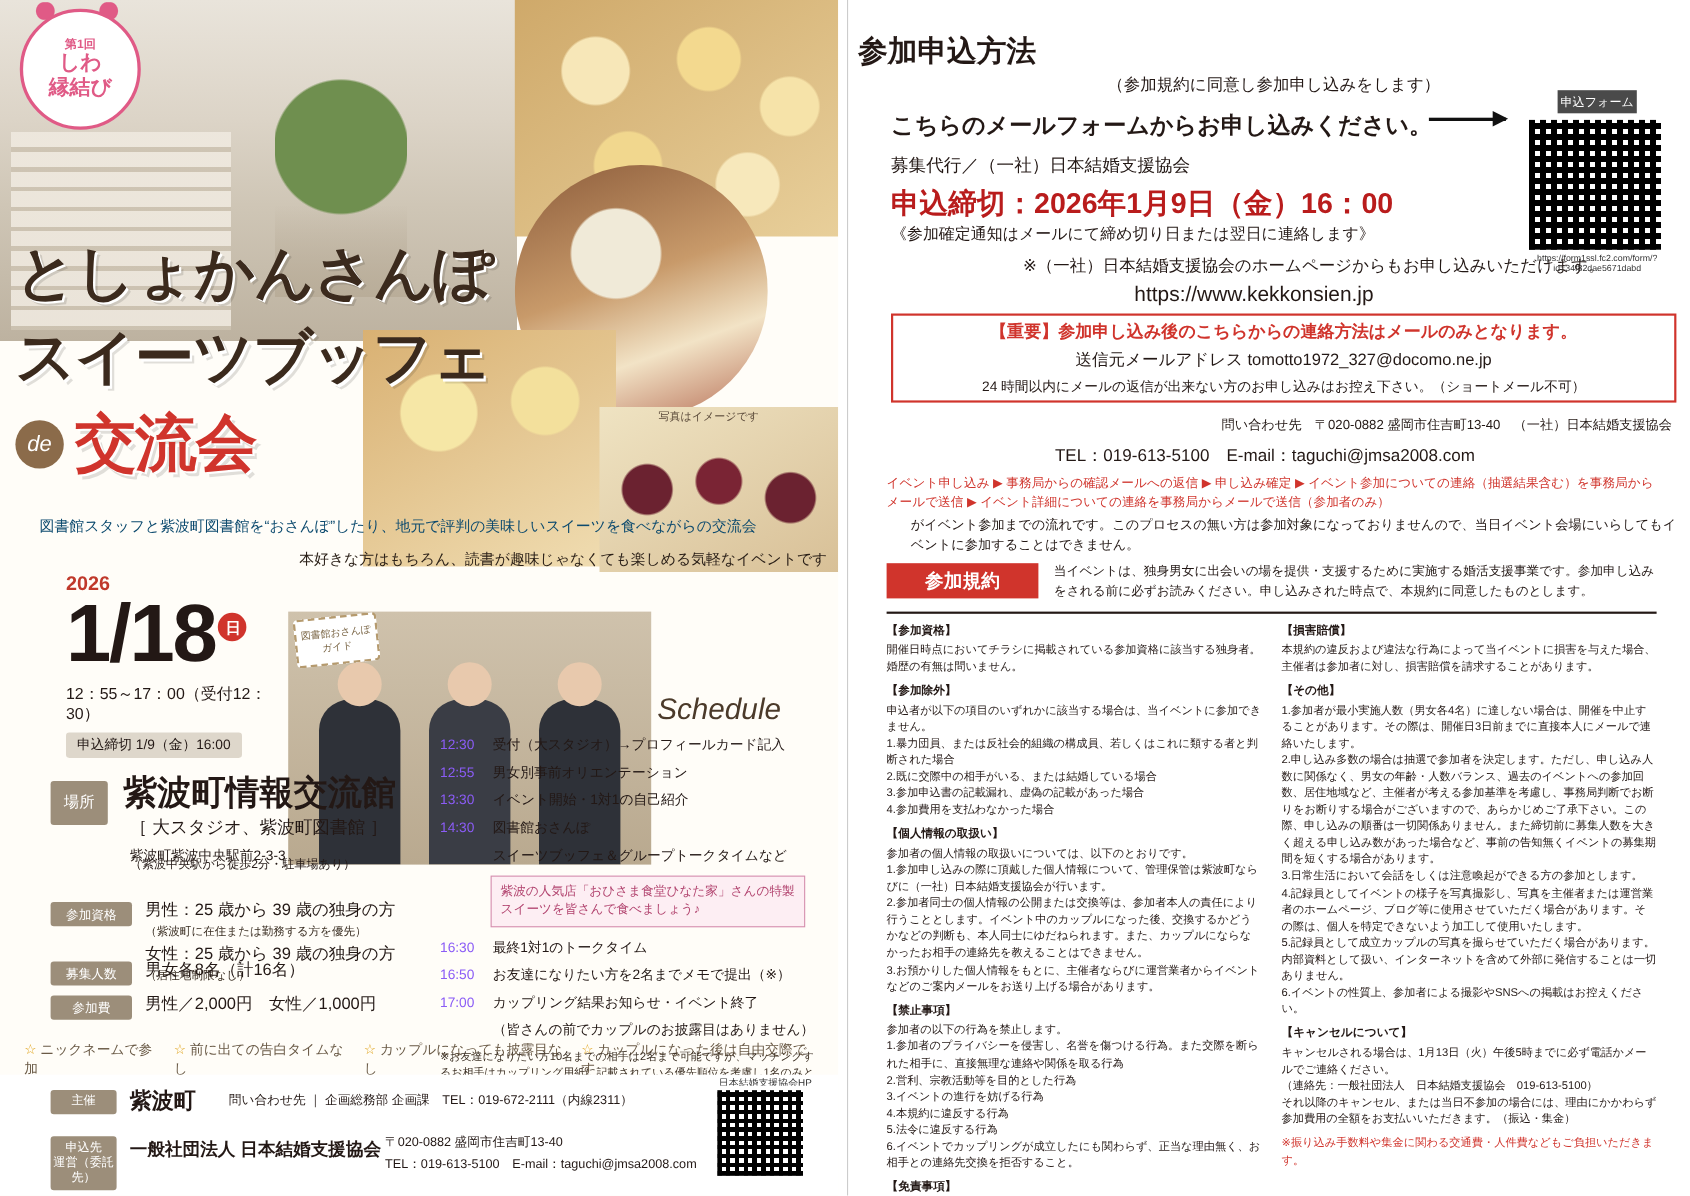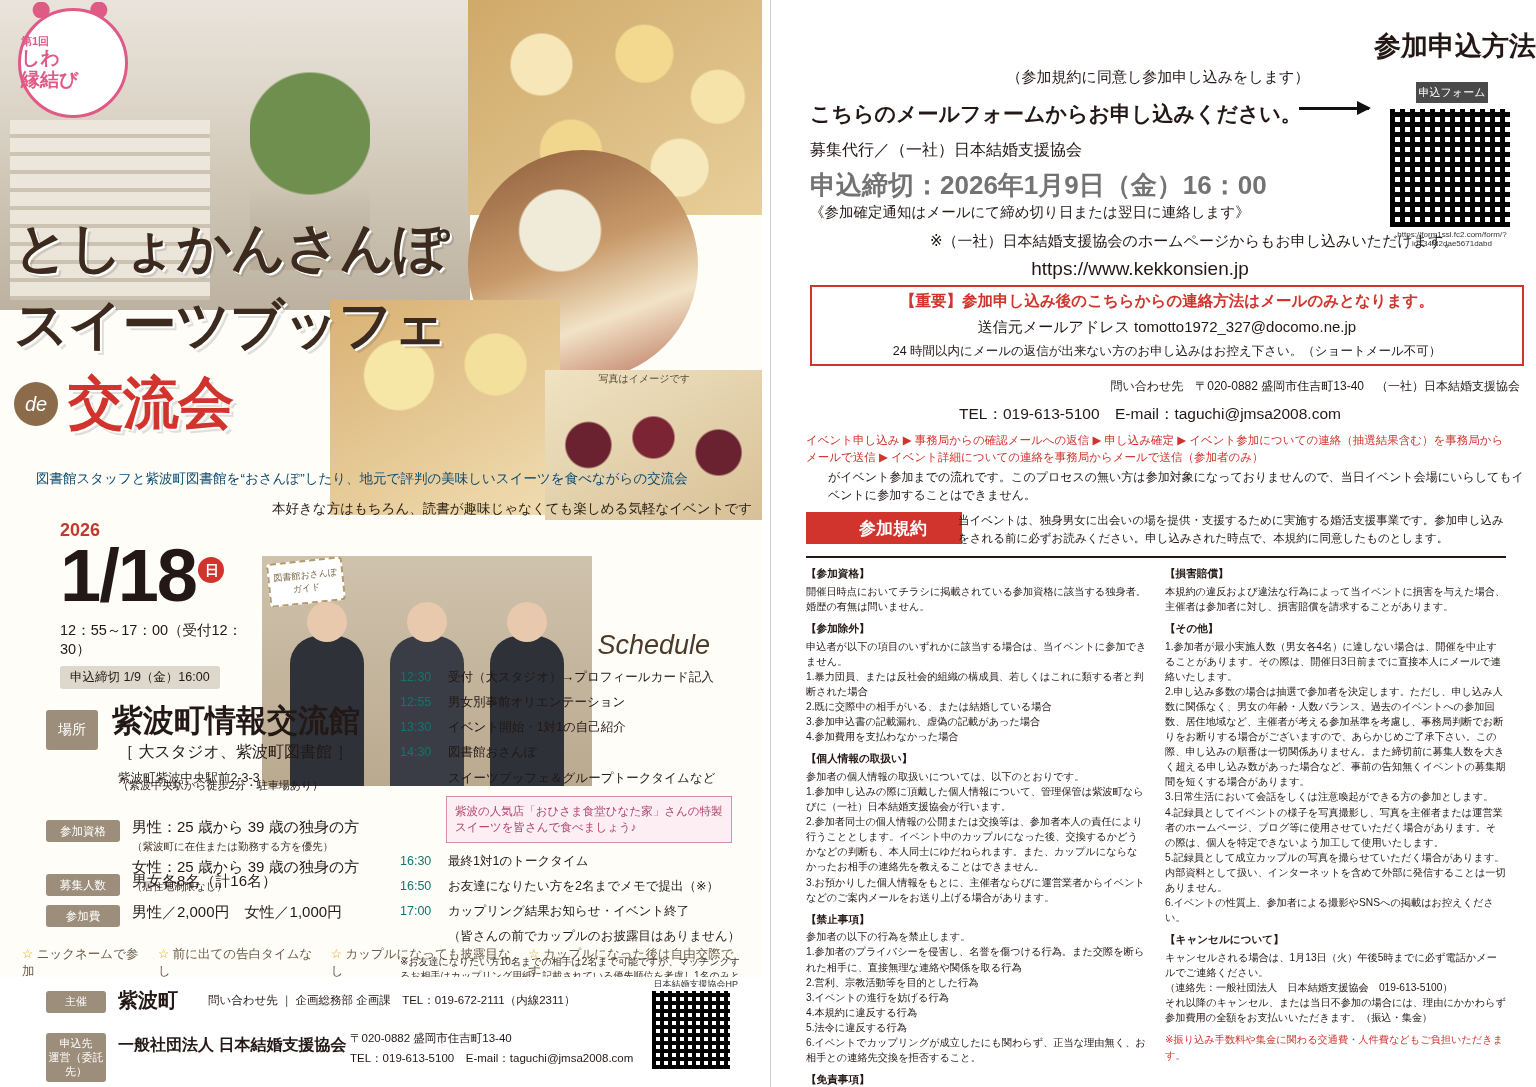--- a/index.html
+++ b/index.html
@@ -32,21 +32,21 @@
                 radial-gradient(circle at 72% 30%,#f3e09c 0 30px,rgba(0,0,0,0) 32px),
                 linear-gradient(150deg,#d9b173,#f0ddb2);}
   .ph.berry{left:545px;top:370px;width:217px;height:150px;
      background:radial-gradient(circle at 20% 50%,#6b2230 0 22px,rgba(0,0,0,0) 24px),
                 radial-gradient(circle at 50% 45%,#7a2434 0 20px,rgba(0,0,0,0) 22px),
                 radial-gradient(circle at 80% 55%,#6b2230 0 22px,rgba(0,0,0,0) 24px),
                 linear-gradient(150deg,#efe3c2,#d8c097);}
   .photo-note{position:absolute;right:72px;top:372px;font-size:10px;color:#5b4a3a;}
 
   .badge-circle{position:absolute;left:18px;top:8px;width:104px;height:104px;border-radius:50%;
-     background:#fff;border:3px solid #e05a86;display:flex;flex-direction:column;align-items:flex-start;
+     background:#fff;border:3px solid #e05a86;display:flex;flex-direction:column;align-items:center;
      justify-content:center;color:#e05a86;font-weight:bold;line-height:1.15;}
   .badge-circle .b1{font-size:11px;}
   .badge-circle .b2{font-size:19px;}
   .badge-circle .b3{font-size:19px;}
   .ribbon{position:absolute;left:22px;top:2px;width:96px;height:16px;
      background:radial-gradient(circle at 20% 50%,#e05a86 0 8px,rgba(0,0,0,0) 9px),
                 radial-gradient(circle at 80% 50%,#e05a86 0 8px,rgba(0,0,0,0) 9px);}
 
   .title-wrap{position:absolute;left:14px;top:212px;width:520px;}
   .t-line1{font-size:54px;font-weight:bold;color:#3b2a1d;letter-spacing:-1px;
@@ -80,21 +80,21 @@
      display:flex;align-items:center;justify-content:center;border-radius:3px;}
   .spec-txt{position:absolute;left:132px;font-size:15px;}
   .spec-note{position:absolute;left:132px;font-size:10.5px;color:#3a2e22;}
 
   .star-row{position:absolute;left:22px;top:946px;width:716px;display:flex;gap:12px;font-size:12.5px;color:#6a5a46;}
   .star-row span:before{content:"☆ ";color:#e0a51f;}
 
   .schedule{position:absolute;left:400px;top:630px;width:350px;}
   .sch-title{font-size:27px;font-style:italic;color:#4b3a2a;text-align:right;padding-right:40px;}
   .sch-row{display:flex;font-size:12.5px;margin-top:7px;line-height:1.45;}
-  .sch-t{width:48px;color:#0f766e;}
+  .sch-t{width:48px;color:#8b5cf6;}
   .sch-d{flex:1;}
   .sch-note-box{margin:9px 0 9px 46px;border:1px solid #d58fae;background:#fdeef3;color:#b2446f;
      font-size:11.5px;padding:6px 8px;line-height:1.45;width:268px;}
   .sch-foot{font-size:10px;color:#3a2e22;margin-top:10px;line-height:1.4;}
 
   .staff-photo{position:absolute;left:262px;top:556px;width:330px;height:230px;
      background:linear-gradient(180deg,#cfc2ac 0%,#b9a98f 100%);overflow:hidden;}
   .staff-photo .sh{position:absolute;bottom:0;width:74px;height:150px;background:#2e3138;border-radius:28px 28px 0 0;}
   .staff-photo .sh:after{content:"";position:absolute;left:17px;top:-34px;width:40px;height:40px;border-radius:50%;background:#e8c9ad;}
   .staff-photo .s1{left:28px;} .staff-photo .s2{left:128px;background:#3a3d45;} .staff-photo .s3{left:228px;}
@@ -109,28 +109,28 @@
   .qr{position:absolute;right:28px;bottom:14px;width:78px;height:78px;
      background:
        repeating-linear-gradient(90deg,#000 0 4px,#fff 4px 8px),
        repeating-linear-gradient(0deg,#000 0 4px,#fff 4px 8px);
      background-blend-mode:multiply;border:4px solid #fff;}
   .qr-cap{position:absolute;right:24px;bottom:96px;font-size:9px;color:#333;}
 
   
   .right{position:absolute;left:780px;top:0;width:756px;height:1087px;background:#fff;}
   .divider{position:absolute;left:770px;top:0;width:1px;height:1087px;background:#ccc;}
-  .r-title{position:absolute;left:0;top:28px;width:756px;text-align:right;font-size:27px;font-weight:bold;}
+  .r-title{position:absolute;left:0;top:28px;width:756px;text-align:left;font-size:27px;font-weight:bold;}
   .r-sub{position:absolute;left:0;top:68px;width:756px;text-align:center;font-size:15px;}
   .r-mail{position:absolute;left:30px;top:100px;font-size:21px;font-weight:bold;}
   .arrow{position:absolute;left:519px;top:107px;width:70px;height:3px;background:#111;}
   .arrow:after{content:"";position:absolute;right:-2px;top:-6px;border-left:14px solid #111;
      border-top:7px solid transparent;border-bottom:7px solid transparent;}
   .r-agency{position:absolute;left:30px;top:140px;font-size:16px;}
-  .r-deadline{position:absolute;left:30px;top:168px;font-size:26px;font-weight:bold;color:#737373;}
+  .r-deadline{position:absolute;left:30px;top:168px;font-size:26px;font-weight:bold;color:#b91c1c;}
   .r-deadnote{position:absolute;left:30px;top:203px;font-size:14.5px;}
   .r-hp{position:absolute;left:150px;top:232px;font-size:15px;}
   .r-url{position:absolute;left:0;top:258px;width:720px;text-align:center;font-size:19px;}
 
   .qr-box{position:absolute;right:22px;top:82px;width:124px;}
   .qr-label{width:72px;margin:0 auto;background:#4a4a4a;color:#fff;font-size:11px;text-align:center;padding:3px 0;}
   .qr2{margin-top:6px;width:120px;height:118px;
      background:repeating-linear-gradient(90deg,#000 0 5px,#fff 5px 10px),
                 repeating-linear-gradient(0deg,#000 0 5px,#fff 5px 10px);
      background-blend-mode:multiply;}
@@ -142,21 +142,21 @@
   .red-box .l3{font-size:12.5px;margin-top:6px;}
 
   .contact1{position:absolute;left:0;top:378px;width:740px;text-align:right;font-size:12px;}
   .contact2{position:absolute;left:0;top:404px;width:740px;text-align:center;font-size:15.5px;}
 
   .flow{position:absolute;left:26px;top:432px;width:700px;font-size:11.5px;color:#d0342c;line-height:1.5;}
   .flow2{position:absolute;left:26px;top:468px;width:700px;font-size:12px;color:#231815;line-height:1.5;margin-left:22px;}
 
   .kiyaku-head{position:absolute;left:26px;top:512px;width:700px;height:34px;}
   .kiyaku-tag{position:absolute;left:0;top:0;width:138px;height:32px;background:#d0342c;color:#fff;
-     font-size:17px;font-weight:bold;display:flex;align-items:center;justify-content:center;padding-left:18px;}
+     font-size:17px;font-weight:bold;display:flex;align-items:center;justify-content:center;}
   .kiyaku-txt{position:absolute;left:152px;top:0;width:548px;font-size:11.5px;line-height:1.55;}
   .rule{position:absolute;left:26px;top:556px;width:700px;height:2px;background:#231815;}
 
   .cols{position:absolute;left:26px;top:566px;width:700px;height:510px;display:flex;gap:18px;}
   .col{width:341px;font-size:10.2px;line-height:1.48;}
   .col h4{margin:0 0 2px 0;font-size:10.6px;font-weight:bold;}
   .col p{margin:0 0 7px 0;}
   .col .warn{color:#d0342c;}
 </style>
 </head>

